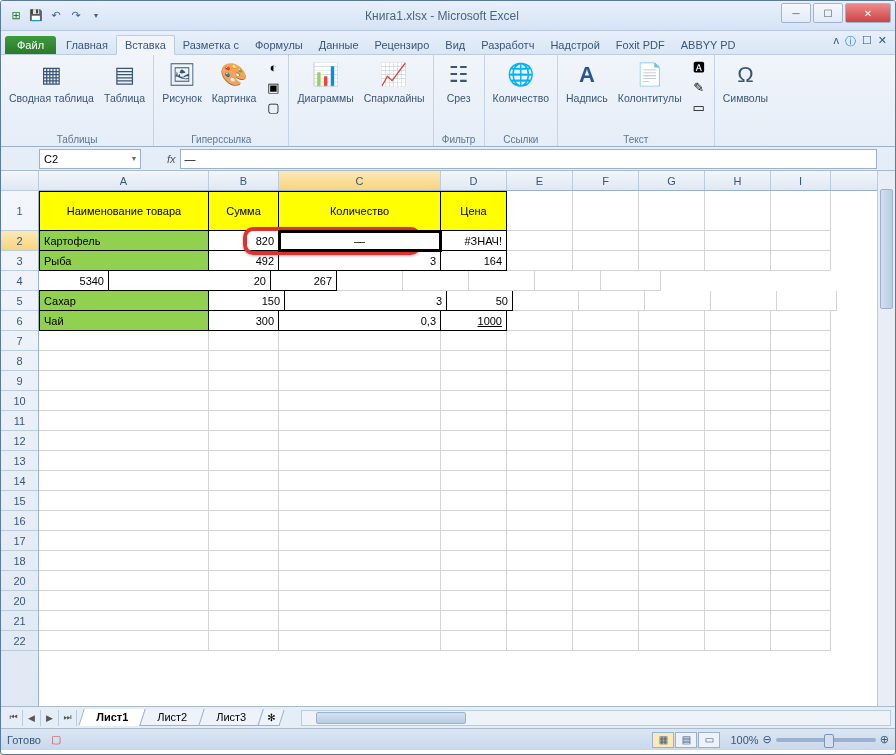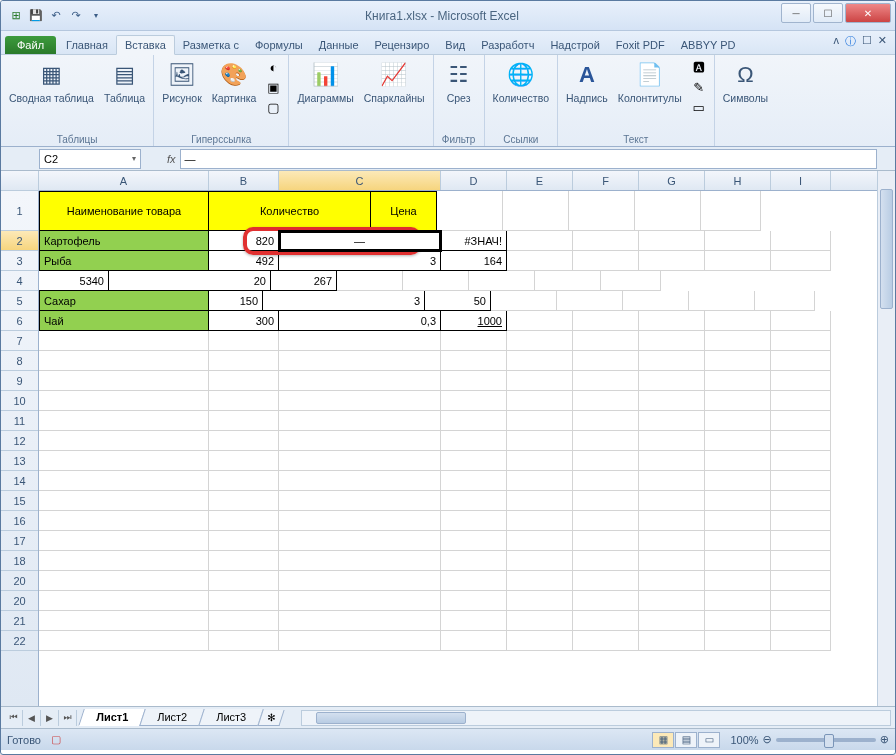--- a/index.html
+++ b/index.html
@@ -244,20 +244,21 @@
       <div class="rh">17</div>
       <div class="rh">18</div>
       <div class="rh">20</div>
       <div class="rh">20</div>
       <div class="rh">21</div>
       <div class="rh">22</div>
     </div>
   <div class="cells" id="cells">
       <div class="row header-row">
         <div class="cell hdr" style="width: 170px; border-left: 1px solid rgb(0, 0, 0);">Наименование товара</div>
+        <div class="cell hdr" style="width: 70px;">Сумма</div>
         <div class="cell hdr" style="width: 162px;">Количество</div>
         <div class="cell hdr" style="width: 66px;">Цена</div>
         <div class="cell" style="width: 66px;"></div>
         <div class="cell" style="width: 66px;"></div>
         <div class="cell" style="width: 66px;"></div>
         <div class="cell" style="width: 66px;"></div>
         <div class="cell" style="width: 60px;"></div>
       </div>
       <div class="row">
         <div class="cell lbl" style="width: 170px;">Картофель</div>
@@ -286,21 +287,21 @@
         <div class="cell dat num" style="width: 162px;">20</div>
         <div class="cell dat num" style="width: 66px;">267</div>
         <div class="cell" style="width: 66px;"></div>
         <div class="cell" style="width: 66px;"></div>
         <div class="cell" style="width: 66px;"></div>
         <div class="cell" style="width: 66px;"></div>
         <div class="cell" style="width: 60px;"></div>
       </div>
       <div class="row">
         <div class="cell lbl" style="width: 170px;">Сахар</div>
-        <div class="cell dat num" style="width: 54px;">150</div>
+        <div class="cell dat num" style="width: 76px;">150</div>
         <div class="cell dat num" style="width: 162px;">3</div>
         <div class="cell dat num" style="width: 66px;">50</div>
         <div class="cell" style="width: 66px;"></div>
         <div class="cell" style="width: 66px;"></div>
         <div class="cell" style="width: 66px;"></div>
         <div class="cell" style="width: 66px;"></div>
         <div class="cell" style="width: 60px;"></div>
       </div>
       <div class="row">
         <div class="cell lbl" style="width: 170px;">Чай</div>

